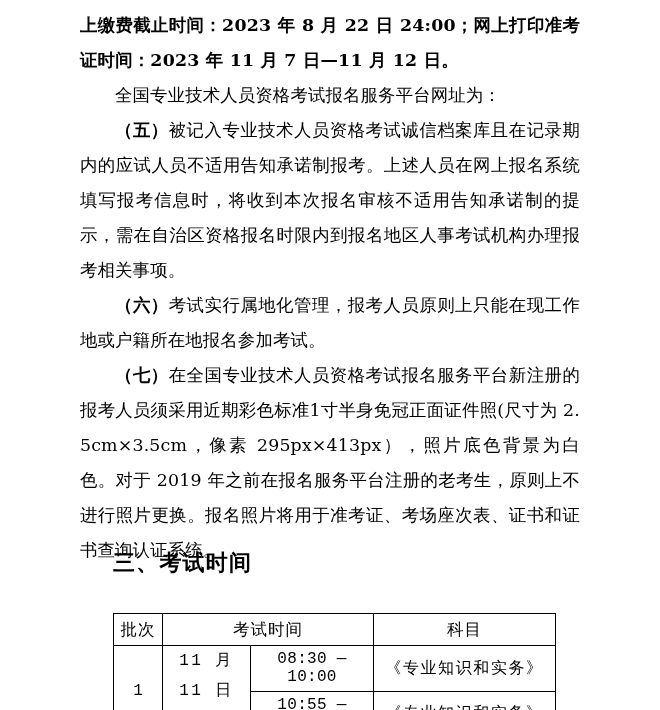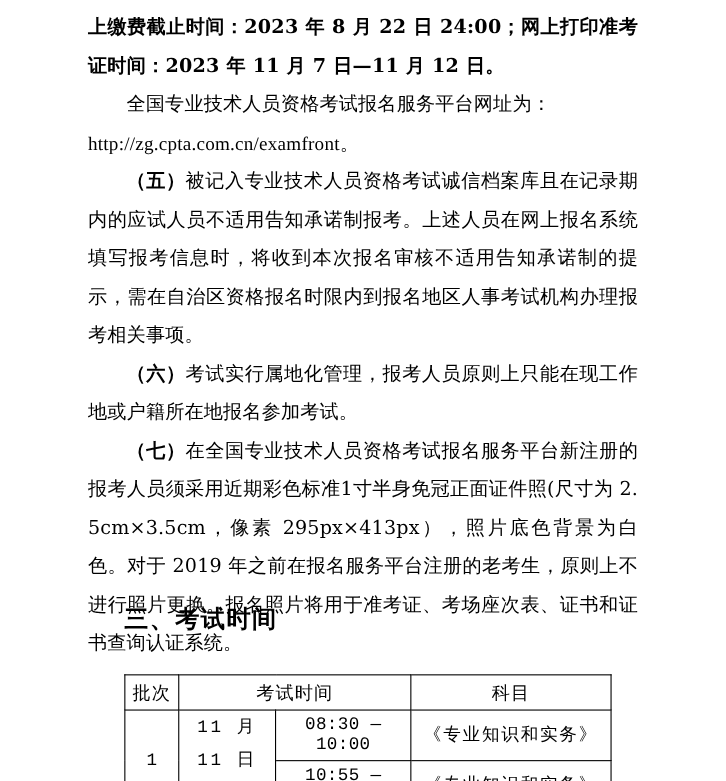--- a/index.html
+++ b/index.html
@@ -133,21 +133,20 @@
 <body>
 
 <div class="page">
 
   <div class="textcol">
 
     <p class="para bold">上缴费截止时间：2023 年 8 月 22 日 24:00；网上打印准考证时间：2023 年 11 月 7 日—11 月 12 日。</p>
 
     <p class="para indent">全国专业技术人员资格考试报名服务平台网址为：</p>
 
-    <p class="para url">http://zg.cpta.com.cn/examfront。</p>
 
     <p class="para indent"><span class="lead">（五）</span><span>被记入专业技术人员资格考试诚信档案库且在记录期内的应试人员不适用告知承诺制报考。上述人员在网上报名系统填写报考信息时，将收到本次报名审核不适用告知承诺制的提示，需在自治区资格报名时限内到报名地区人事考试机构办理报考相关事项。</span></p>
 
     <p class="para indent"><span class="lead">（六）</span><span>考试实行属地化管理，报考人员原则上只能在现工作地或户籍所在地报名参加考试。</span></p>
 
     <p class="para indent"><span class="lead">（七）</span><span>在全国专业技术人员资格考试报名服务平台新注册的报考人员须采用近期彩色标准1寸半身免冠正面证件照(尺寸为 2.5cm×3.5cm，像素 295px×413px），照片底色背景为白色。对于 2019 年之前在报名服务平台注册的老考生，原则上不进行照片更换。报名照片将用于准考证、考场座次表、证书和证书查询认证系统。</span></p>
 
 
   </div>
 

